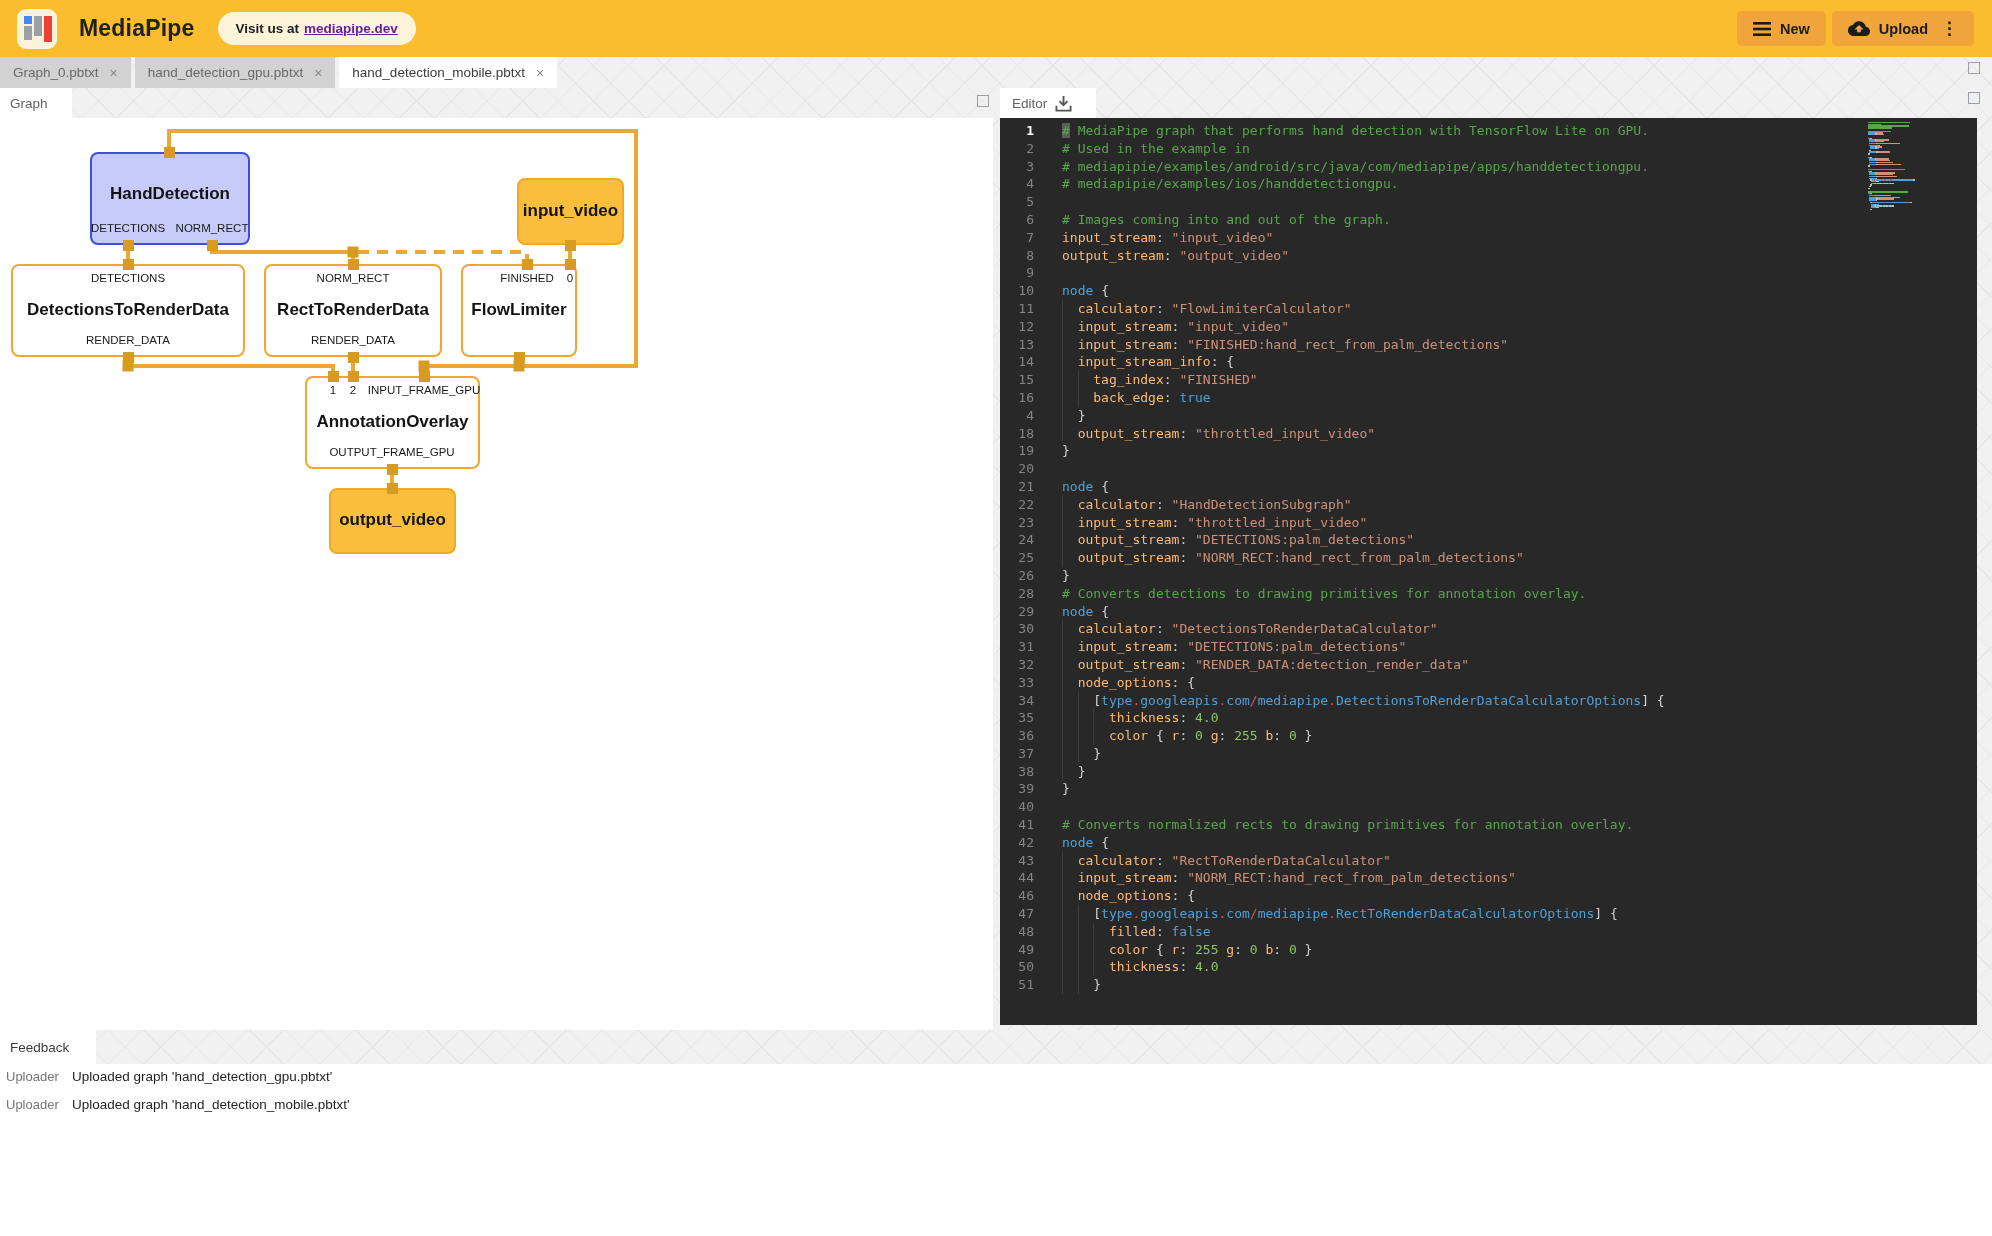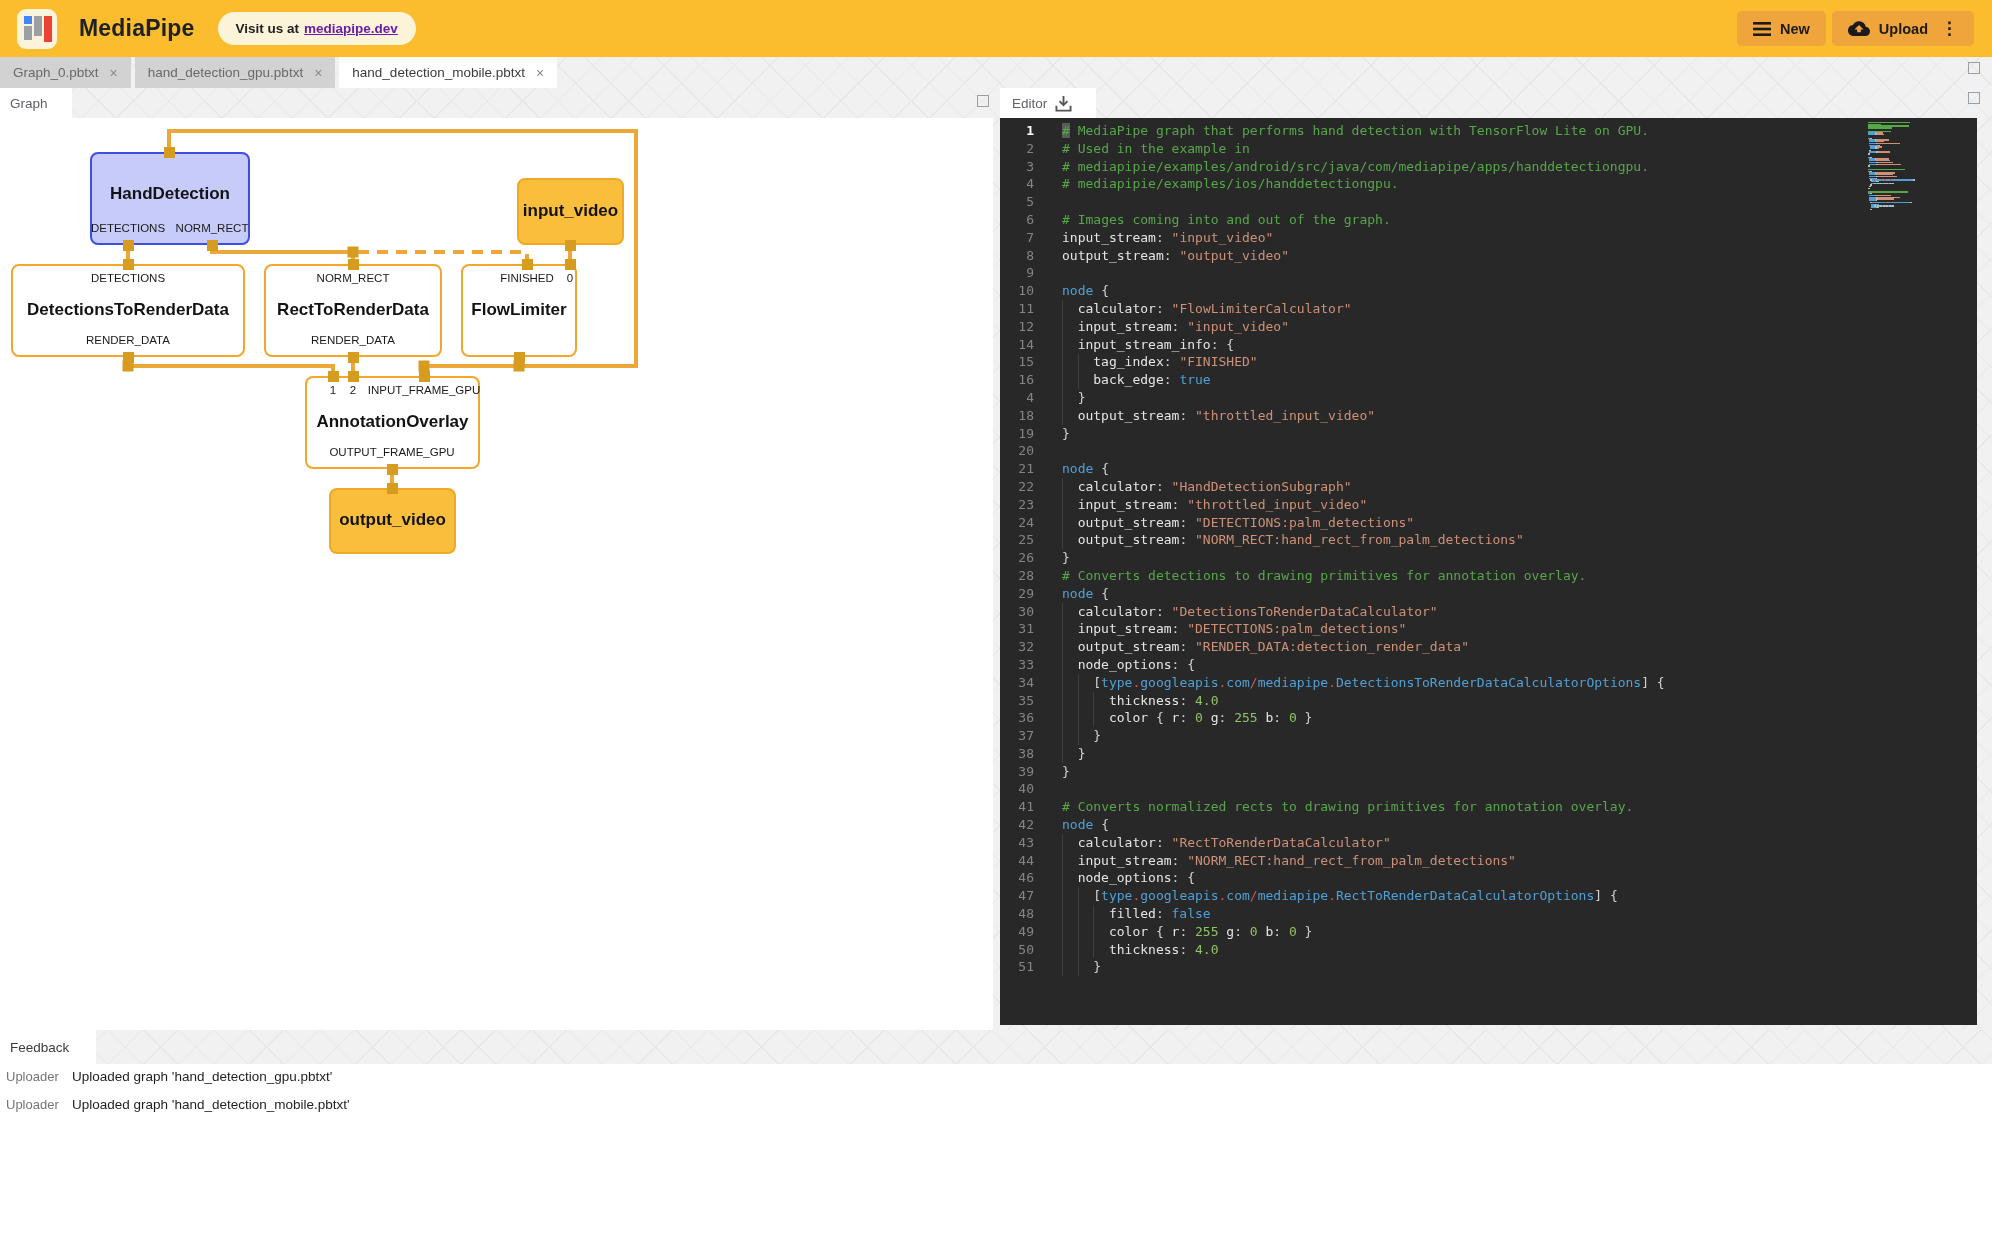--- a/index.html
+++ b/index.html
@@ -62,21 +62,21 @@
 
   
   #editor { position:absolute; left:1000px; top:118px; width:977px; height:907px; background:#282828;
             overflow:hidden; font-family:"DejaVu Sans Mono",monospace; font-size:13px; line-height:17.8px; }
   #code { padding-top:4px; }
   .cl { display:flex; height:17.8px; white-space:pre; }
   .cl .ln { flex:0 0 48px; text-align:right; padding-right:14px; color:#858585; }
   .cl .ln.first { color:#ffffff; font-weight:bold; }
   .cl .src { padding-left:14px; }
   .g { display:inline-block; width:2ch; height:17.8px; border-left:1px solid #3E3E3E; vertical-align:top; }
-  .c{color:#57A64A} .k{color:#e5e5e5} .s{color:#CE9178} .n{color:#8FC364}
+  .c{color:#57A64A} .k{color:#fdba74} .s{color:#CE9178} .n{color:#8FC364}
   .b{color:#4FA0D6} .p{color:#D4D4D4} .t{color:#4FA0D6} .d{color:#D9534F}
   .cur{background:#5A5A5A;}
   #minimap { position:absolute; left:868px; top:4px; width:48px; z-index:5; }
   .mm-row { height:1.3px; margin-bottom:0.45px; white-space:nowrap; overflow:hidden; }
   .mm-seg { display:inline-block; height:1.3px; vertical-align:top; }
 
   
   #feedback-strip { position:absolute; left:0; top:1030px; width:1992px; height:34px; }
   #feedback-body { position:absolute; left:0; top:1064px; width:1992px; height:172px; background:#fff; }
   .fb-row { position:absolute; left:0; width:1200px; height:28px; }
@@ -228,20 +228,21 @@
       <div class="cl"><span class="ln">3</span><span class="src"><span class="c"># mediapipie/examples/android/src/java/com/mediapipe/apps/handdetectiongpu.</span></span></div>
       <div class="cl"><span class="ln">4</span><span class="src"><span class="c"># mediapipie/examples/ios/handdetectiongpu.</span></span></div>
       <div class="cl"><span class="ln">5</span><span class="src"></span></div>
       <div class="cl"><span class="ln">6</span><span class="src"><span class="c"># Images coming into and out of the graph.</span></span></div>
       <div class="cl"><span class="ln">7</span><span class="src"><span class="k">input_stream</span><span class="p">: </span><span class="s">"input_video"</span></span></div>
       <div class="cl"><span class="ln">8</span><span class="src"><span class="k">output_stream</span><span class="p">: </span><span class="s">"output_video"</span></span></div>
       <div class="cl"><span class="ln">9</span><span class="src"></span></div>
       <div class="cl"><span class="ln">10</span><span class="src"><span class="b">node</span><span class="p"> {</span></span></div>
       <div class="cl"><span class="ln">11</span><span class="src"><span class="g"></span><span class="k">calculator</span><span class="p">: </span><span class="s">"FlowLimiterCalculator"</span></span></div>
       <div class="cl"><span class="ln">12</span><span class="src"><span class="g"></span><span class="k">input_stream</span><span class="p">: </span><span class="s">"input_video"</span></span></div>
+      <div class="cl"><span class="ln">13</span><span class="src"><span class="g"></span><span class="k">input_stream</span><span class="p">: </span><span class="s">"FINISHED:hand_rect_from_palm_detections"</span></span></div>
       <div class="cl"><span class="ln">14</span><span class="src"><span class="g"></span><span class="k">input_stream_info</span><span class="p">: {</span></span></div>
       <div class="cl"><span class="ln">15</span><span class="src"><span class="g"></span><span class="g"></span><span class="k">tag_index</span><span class="p">: </span><span class="s">"FINISHED"</span></span></div>
       <div class="cl"><span class="ln">16</span><span class="src"><span class="g"></span><span class="g"></span><span class="k">back_edge</span><span class="p">: </span><span class="b">true</span></span></div>
       <div class="cl"><span class="ln">4</span><span class="src"><span class="g"></span><span class="p">}</span></span></div>
       <div class="cl"><span class="ln">18</span><span class="src"><span class="g"></span><span class="k">output_stream</span><span class="p">: </span><span class="s">"throttled_input_video"</span></span></div>
       <div class="cl"><span class="ln">19</span><span class="src"><span class="p">}</span></span></div>
       <div class="cl"><span class="ln">20</span><span class="src"></span></div>
       <div class="cl"><span class="ln">21</span><span class="src"><span class="b">node</span><span class="p"> {</span></span></div>
       <div class="cl"><span class="ln">22</span><span class="src"><span class="g"></span><span class="k">calculator</span><span class="p">: </span><span class="s">"HandDetectionSubgraph"</span></span></div>
       <div class="cl"><span class="ln">23</span><span class="src"><span class="g"></span><span class="k">input_stream</span><span class="p">: </span><span class="s">"throttled_input_video"</span></span></div>

